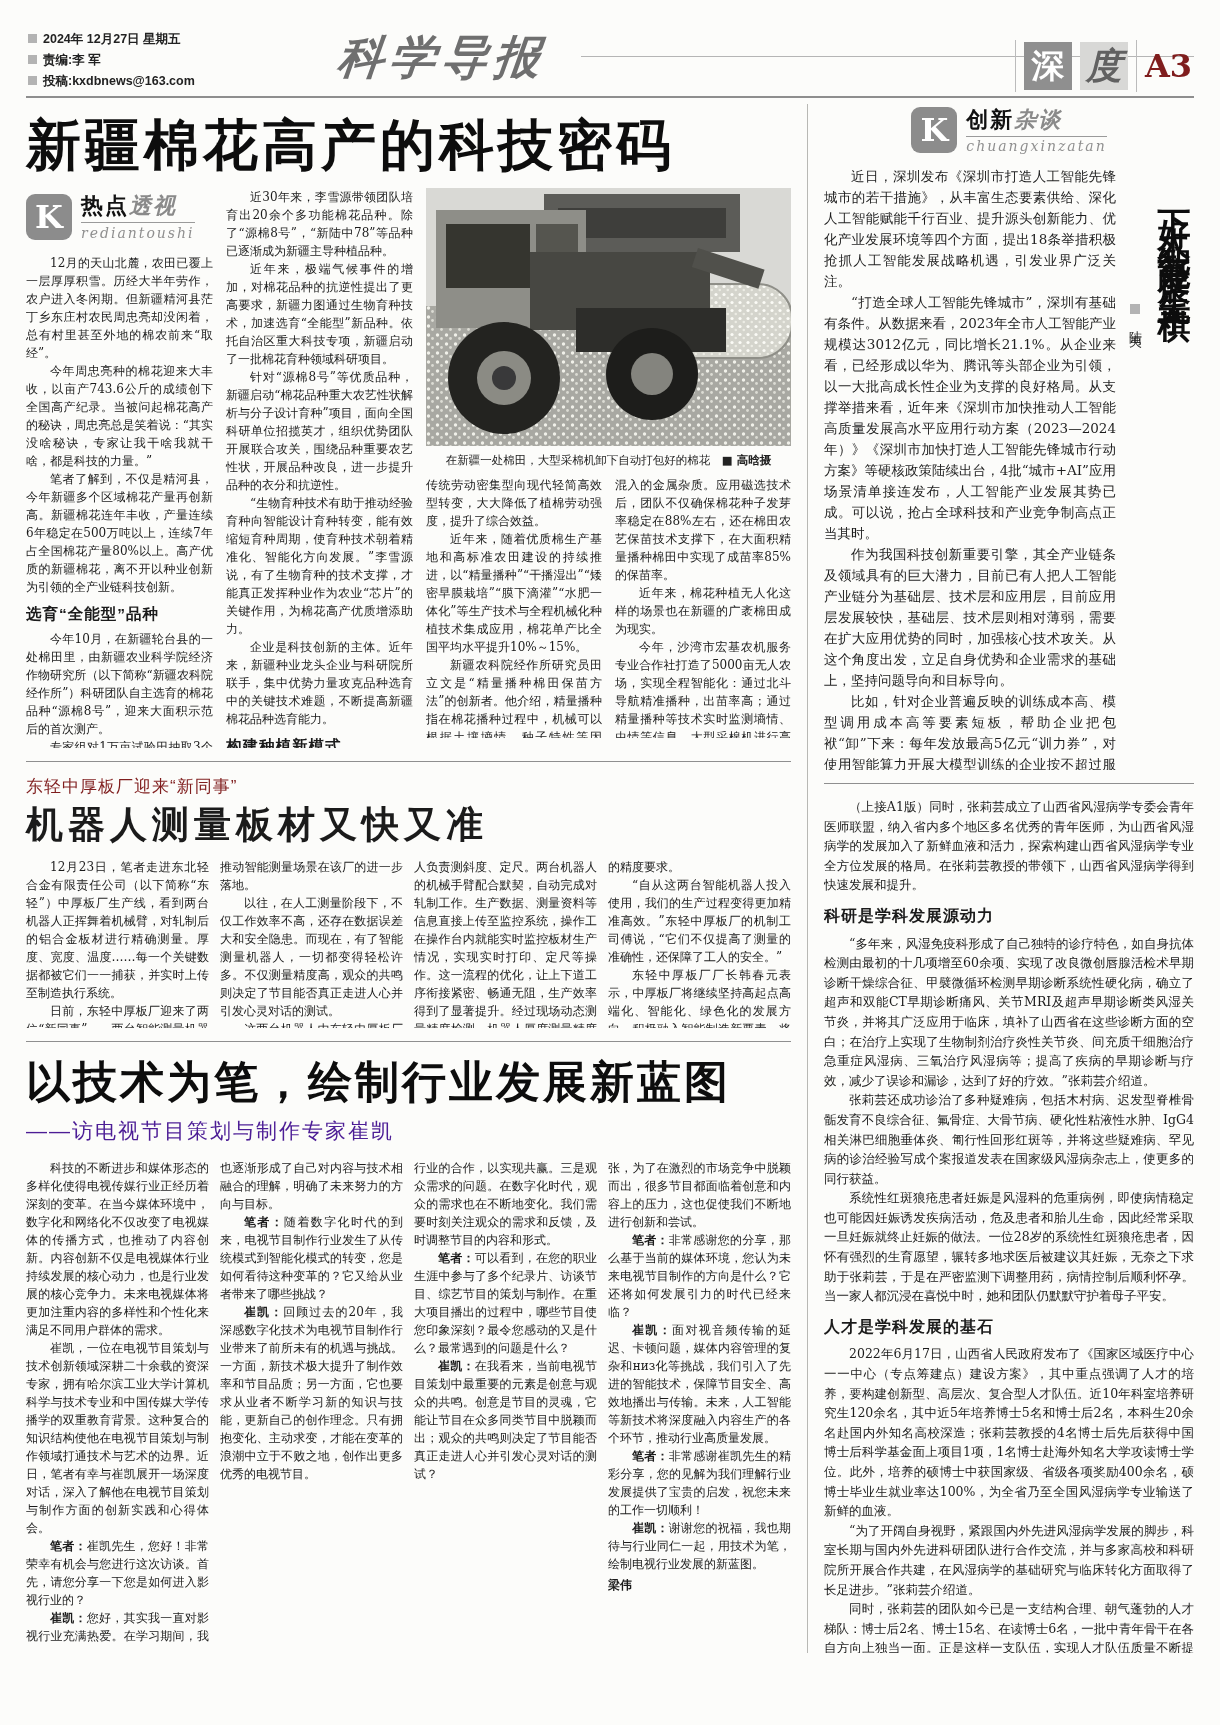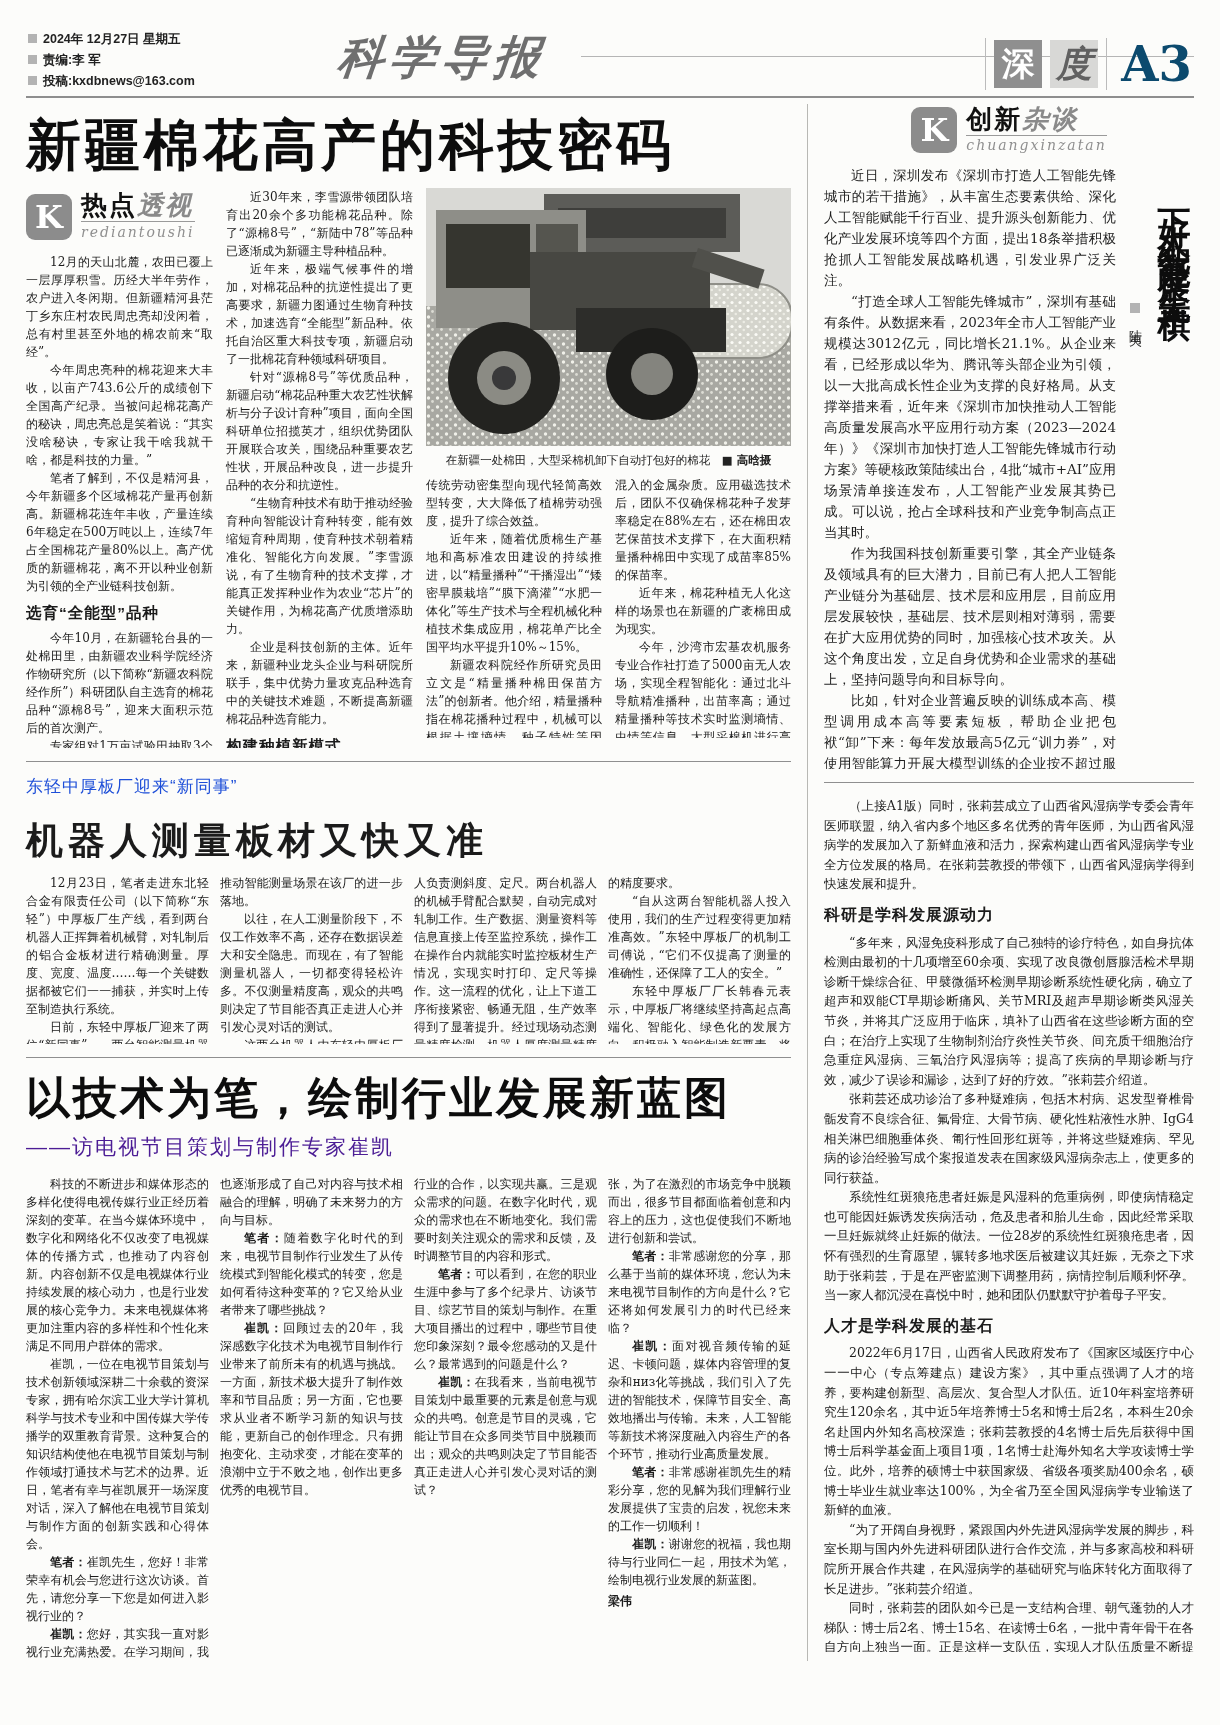--- a/index.html
+++ b/index.html
@@ -15,35 +15,35 @@
   .h-left{width:250px;font-family:"Liberation Sans",sans-serif;font-size:12.5px;line-height:21px;font-weight:bold;color:#222}
   .sq{display:inline-block;width:9px;height:9px;background:#b3b3b3;margin-right:6px}
   .masthead{margin-left:60px;font-family:"DejaVu Serif",serif;font-style:italic;font-weight:bold;
             font-size:46px;line-height:70px;color:#6f6f6f;letter-spacing:6px;transform:skewX(-6deg)}
   .h-spacer{flex:1}
   .h-right{position:relative;z-index:1;display:flex;align-items:center;gap:8px;margin-top:14px}
   .vtick{width:1px;height:52px;background:#bbb}
   .box-dark,.box-light{width:48px;height:48px;display:inline-flex;align-items:center;justify-content:center}
   .box-dark{background:#8f8f8f;color:#fff;font-family:"Liberation Sans",sans-serif;font-weight:900;font-size:33px}
   .box-light{background:#d8d8d6;color:#616161;font-family:"DejaVu Serif",serif;font-style:italic;font-weight:bold;font-size:36px}
-  .pageno{font-family:"DejaVu Serif",serif;font-weight:bold;font-size:48px;color:#0c4a6e;margin-left:6px}
+  .pageno{font-family:"DejaVu Serif",serif;font-weight:bold;font-size:32px;color:#7f1d1d;}
 
   
   .main{display:flex;margin-top:6px}
   .left-zone{width:782px;border-right:1px solid #b8b8b4;padding-right:16px}
   .right-rail{flex:1;padding-left:16px}
 
   
   .badge{display:flex;align-items:center;gap:9px;margin:4px 0 12px}
   .badge.center{width:fit-content;margin:2px auto 12px}
   .k-icon{width:46px;height:46px;border-radius:9px;background:#8c8c8c;color:#fff;flex:none;
           display:flex;align-items:center;justify-content:center;
           font-family:"DejaVu Serif",serif;font-weight:bold;font-size:32px}
   .badge-tx{display:flex;flex-direction:column}
-  .bt-row{font-size:26px;line-height:26px;letter-spacing:2px}
+  .bt-row{font-size:22px;line-height:26px;letter-spacing:2px}
   .bt-main{font-family:"Liberation Sans",sans-serif;font-weight:bold;color:#111}
   .bt-script{font-family:"DejaVu Serif",serif;font-style:italic;font-weight:bold;color:#8a8a8a}
   .bt-pinyin{border-top:1px solid #9a9a9a;margin-top:3px;padding-top:1px;
              font-family:"DejaVu Serif",serif;font-style:italic;color:#8f8f8f;font-size:14px;letter-spacing:2px}
 
   
   .para{text-indent:2em;text-align:justify;margin:0}
   .para.noindent{text-indent:0}
   .qa-lead{font-family:"Liberation Sans",sans-serif;font-weight:bold}
   .colsub{font-family:"Liberation Sans",sans-serif;font-weight:bold;font-size:15.5px;
@@ -58,21 +58,21 @@
   .cotton-body .ncol{width:187px;flex:none}
   .col-photo{flex:1;min-width:0}
   .photo{height:258px;background:#cfcfcb;overflow:hidden}
   .photo svg{display:block}
   .caption{font-size:11.5px;margin:5px 0 7px;text-align:center;color:#222}
   .caption b{font-weight:bold}
   .two-col{display:flex;gap:13px;height:262px;overflow:hidden}
   .two-col .scol{flex:1;min-width:0}
 
   
-  .kicker{font-family:"Liberation Sans",sans-serif;font-size:17px;letter-spacing:1px;margin:2px 0 20px;color:#1d4ed8}
+  .kicker{font-family:"Liberation Sans",sans-serif;font-size:17px;letter-spacing:1px;margin:2px 0 4px;color:#7f1d1d}
   .robot h2{font-family:"Liberation Sans",sans-serif;font-weight:bold;font-size:37px;
             letter-spacing:5px;line-height:46px;margin:0 0 10px}
   .robot-body,.intv-body{display:flex;gap:11px;font-size:12px;line-height:18px;overflow:hidden}
   .robot-body{height:170px}
   .robot-body .fcol,.intv-body .fcol{flex:1;min-width:0}
 
   
   .intv h2{font-family:"Liberation Sans",sans-serif;font-weight:900;font-size:44px;
            letter-spacing:3px;line-height:54px;margin:2px 0 8px;color:#0d0d0d}
   .dek{font-family:"Liberation Sans",sans-serif;font-size:21px;letter-spacing:2px;margin:0 0 14px;color:#4c1d95}

